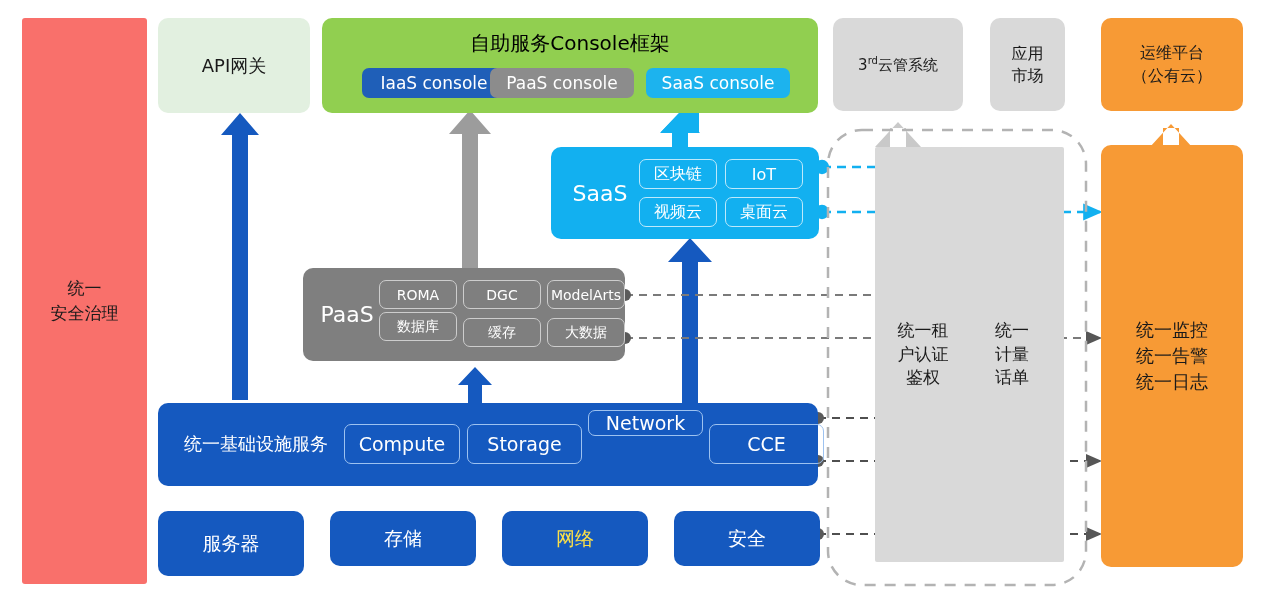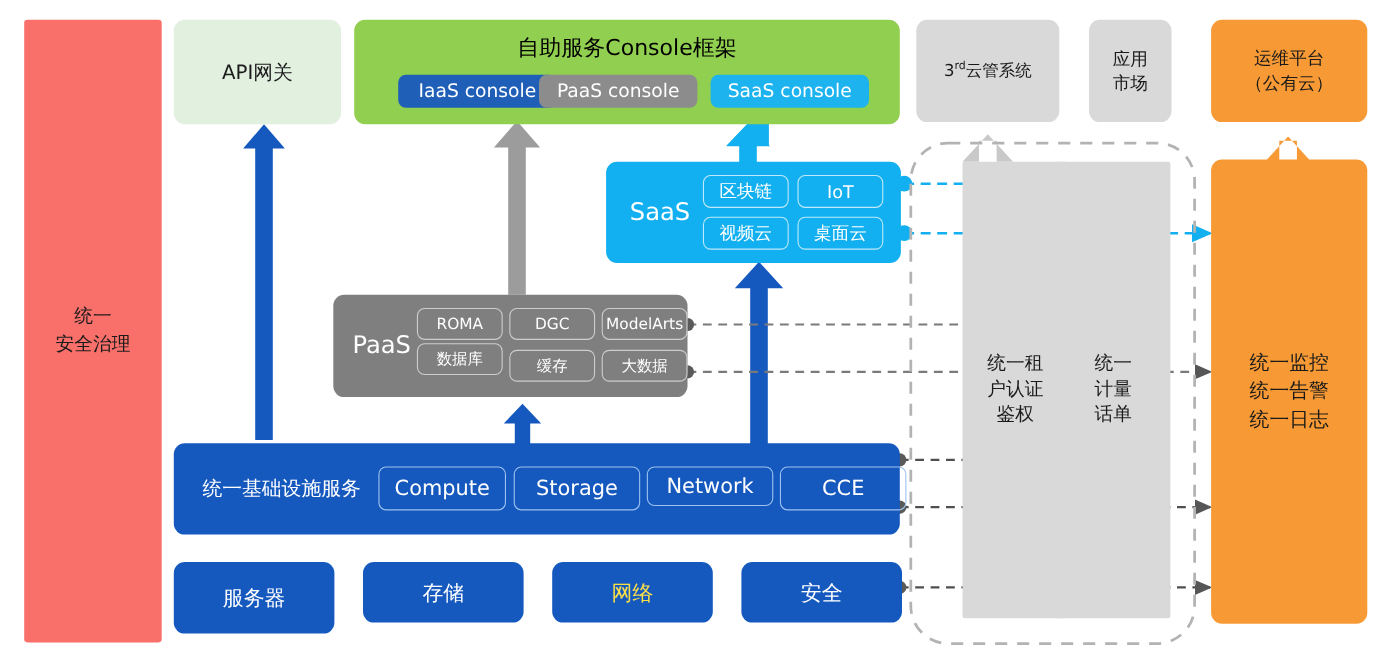--- a/index.html
+++ b/index.html
@@ -171,21 +171,21 @@
   </div>
 
   <div class="box rnd z3" style="left:158px;top:403px;width:660px;height:83px;background:#1559bf;display:block;">
     <div class="lbl cn wt" style="left:10px;top:22px;width:176px;height:38px;font-size:18px;">统一基础设施服务</div>
     <div class="chip wt cn" style="left:186px;top:21px;width:116px;height:40px;border:1.6px solid #9dc2f0;font-size:19px;">
       <span>Compute</span>
     </div>
     <div class="chip wt cn" style="left:309px;top:21px;width:115px;height:40px;border:1.6px solid #9dc2f0;font-size:19px;">
       <span>Storage</span>
     </div>
-    <div class="chip wt cn" style="left:430px;top:21px;width:115px;height:36px;border:1.6px solid #9dc2f0;font-size:19px;">
+    <div class="chip wt cn" style="left:430px;top:7px;width:115px;height:26px;border:1.6px solid #9dc2f0;font-size:19px;">
       <span>Network</span>
     </div>
     <div class="chip wt cn" style="left:551px;top:21px;width:115px;height:40px;border:1.6px solid #9dc2f0;font-size:19px;">
       <span>CCE</span>
     </div>
   </div>
 
   <div class="box rnd z3" style="left:158px;top:511px;width:146px;height:65px;background:#1559bf;color:#fff;font-size:19px;">
     <span class="cn">服务器</span>
   </div>

